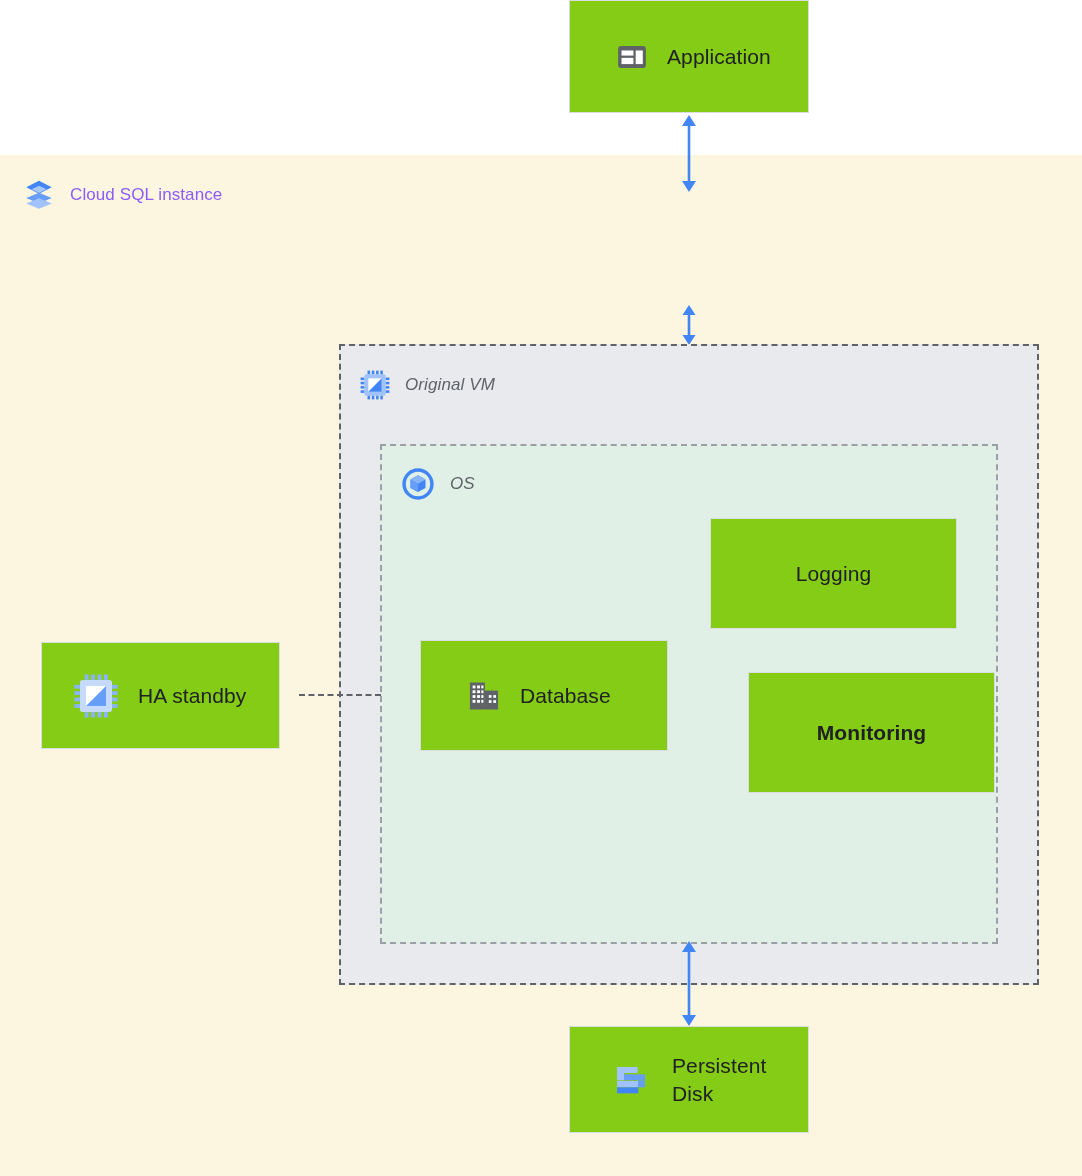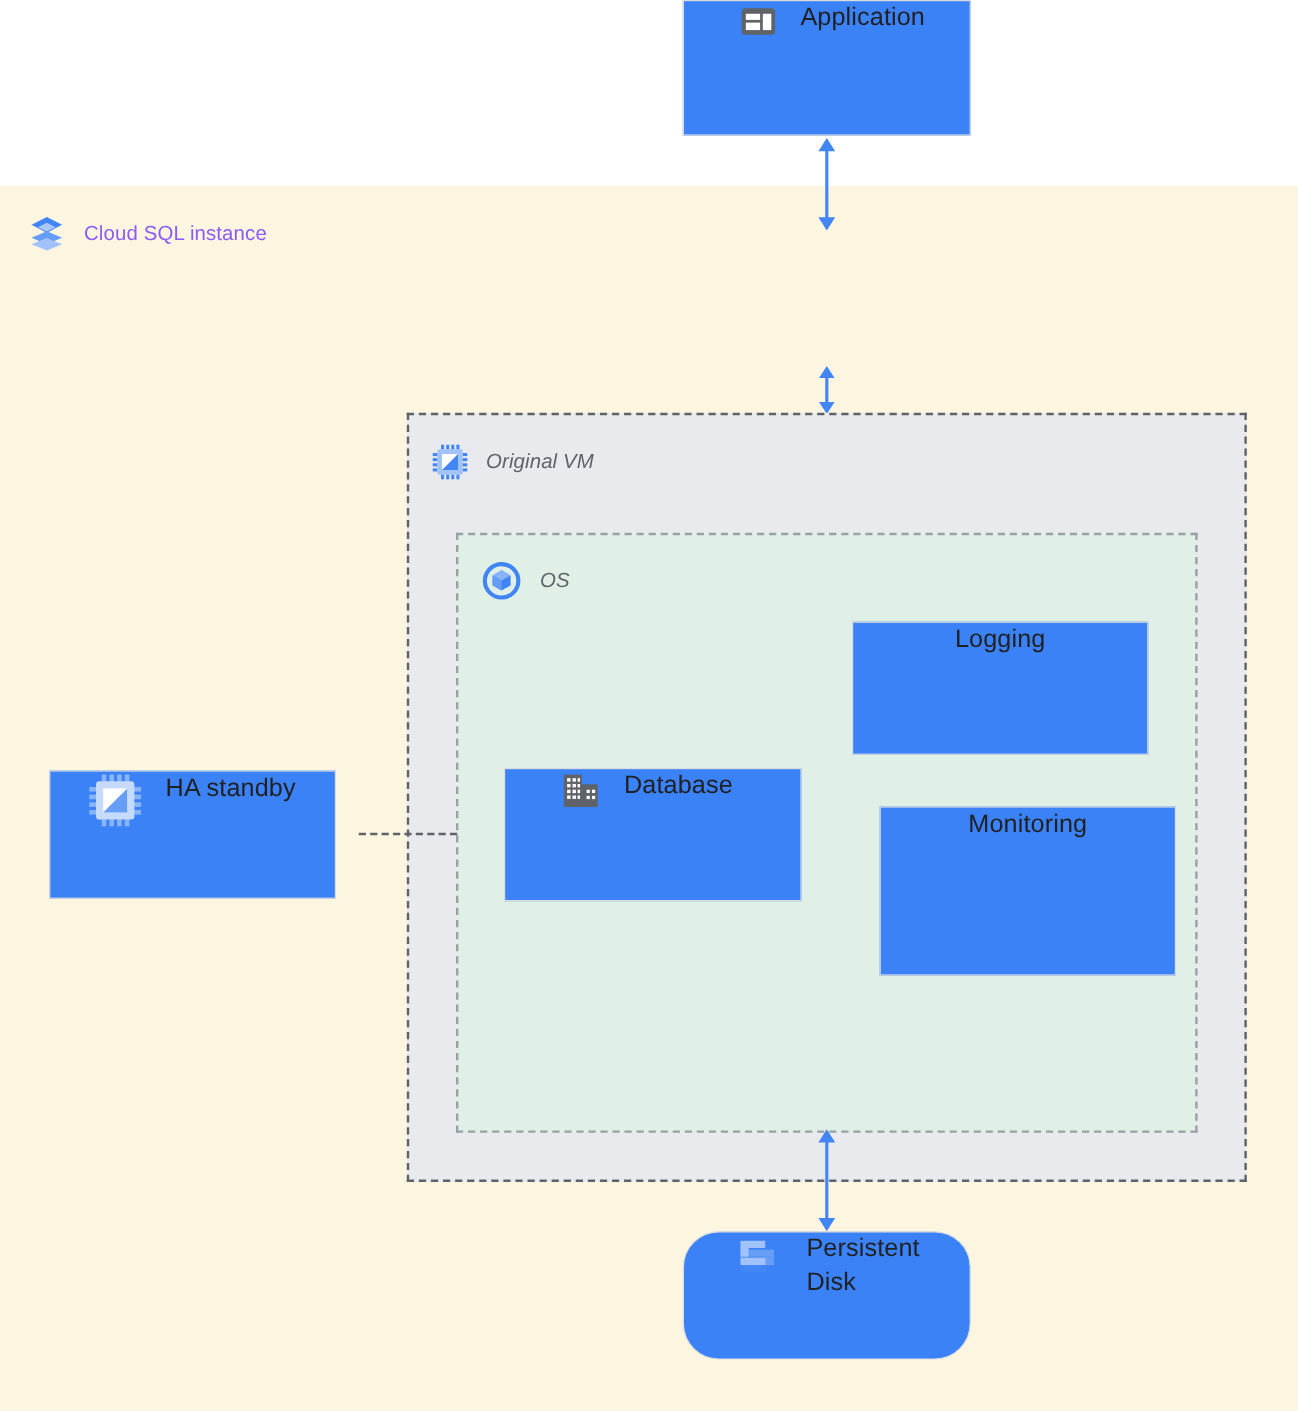--- a/index.html
+++ b/index.html
@@ -38,46 +38,47 @@
   }
   .region-label .label-text {
     font-size: 17px;
     color: #8b5cf6;
     letter-spacing: 0.1px;
   }
 
   
   .node {
     position: absolute;
-    background: #3b82f6;
+    background: #84cc16;
     border: 1px solid #dadce0;
     box-sizing: border-box;
     display: flex;
+    align-items: center;
     justify-content: center;
     gap: 18px;
   }
   .node .node-text {
     font-size: 21px;
     color: #202124;
     letter-spacing: 0.1px;
     line-height: 1.33;
   }
   .node.centered { justify-content: center; margin-top: 32px; }
   .node.with-icon { justify-content: flex-start; padding-left: 45px; }
 
   #node-application { left: 569px; top: 0px;    width: 240px; height: 113px; }
   #node-staticip    { left: 569px; top: 194px;  width: 240px; height: 110px; }
   #node-hastandby   { left: 41px;  top: 642px;  width: 239px; height: 107px; padding-left: 30px; }
   #node-database    { left: 420px; top: 640px;  width: 248px; height: 111px; }
   #node-logging     { left: 710px; top: 486px;  width: 247px; height: 111px; }
-  #node-monitoring  { left: 733px; top: 640px;  width: 247px; height: 141px; }
+  #node-monitoring  { left: 748px; top: 640px;  width: 247px; height: 121px; font-weight: bold; }
   #node-other       { left: 710px; top: 792px;  width: 247px; height: 111px; }
   #node-pdisk       { left: 569px; top: 1026px; width: 240px; height: 107px; }
 
-  #node-pdisk { justify-content: flex-start; padding-left: 42px; gap: 20px; border-radius: 30px; }
+  #node-pdisk { justify-content: flex-start; padding-left: 42px; gap: 20px; }
   #node-pdisk .node-text { white-space: pre-line; }
 
   
   .vm-container {
     position: absolute;
     left: 339px;
     top: 344px;
     width: 700px;
     height: 641px;
     background: #e8eaed;

